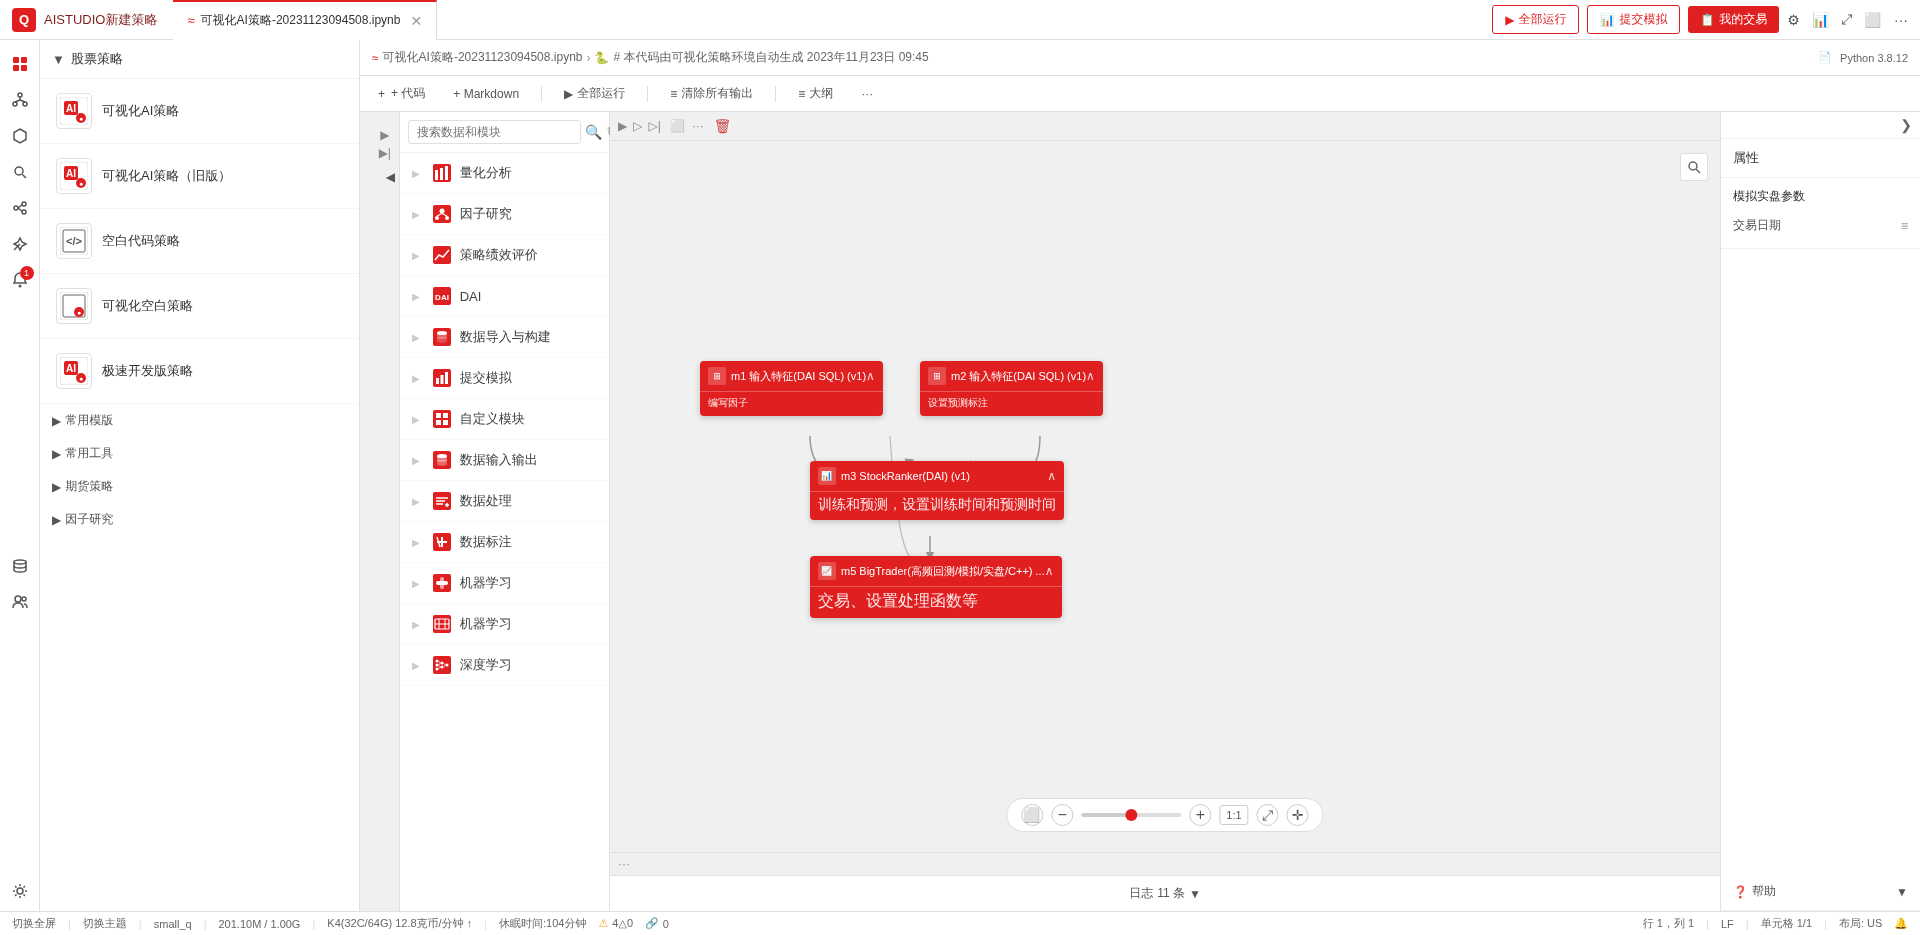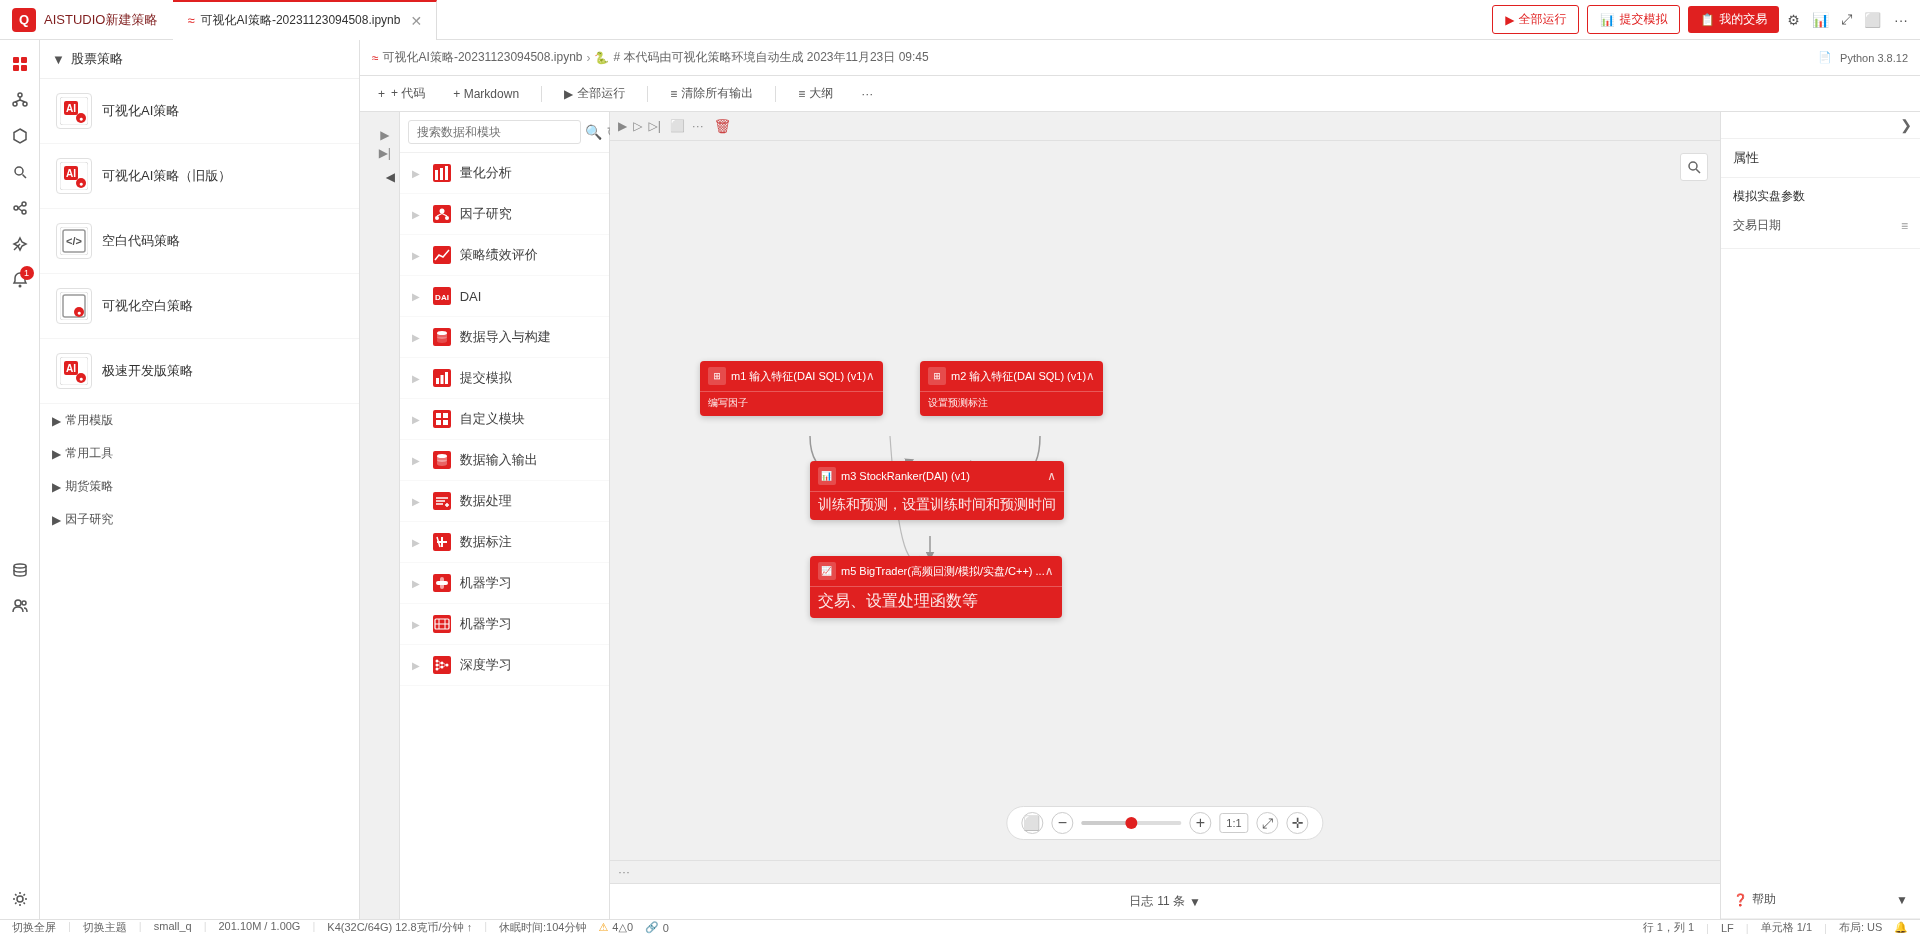--- a/index.html
+++ b/index.html
@@ -640,21 +640,21 @@
           </div>
           <span>▼</span>
         </div>
       </div>
 
     </div>
   </div>
 
 </div>
 
-<div style="height:16px;background:#fff;border-top:1px solid #e0e0e0;display:flex;padding:0 12px;gap:12px;font-size:11px;color:#666;flex-shrink:0;">
+<div style="height:24px;background:#fff;border-top:1px solid #e0e0e0;display:flex;align-items:center;padding:0 12px;gap:12px;font-size:11px;color:#666;flex-shrink:0;">
   <span style="cursor:pointer;">切换全屏</span>
   <span style="color:#ddd;">|</span>
   <span style="cursor:pointer;">切换主题</span>
   <span style="color:#ddd;">|</span>
   <span>small_q</span>
   <span style="color:#ddd;">|</span>
   <span>201.10M / 1.00G</span>
   <span style="color:#ddd;">|</span>
   <span>K4(32C/64G) 12.8克币/分钟 ↑</span>
   <span style="color:#ddd;">|</span>

